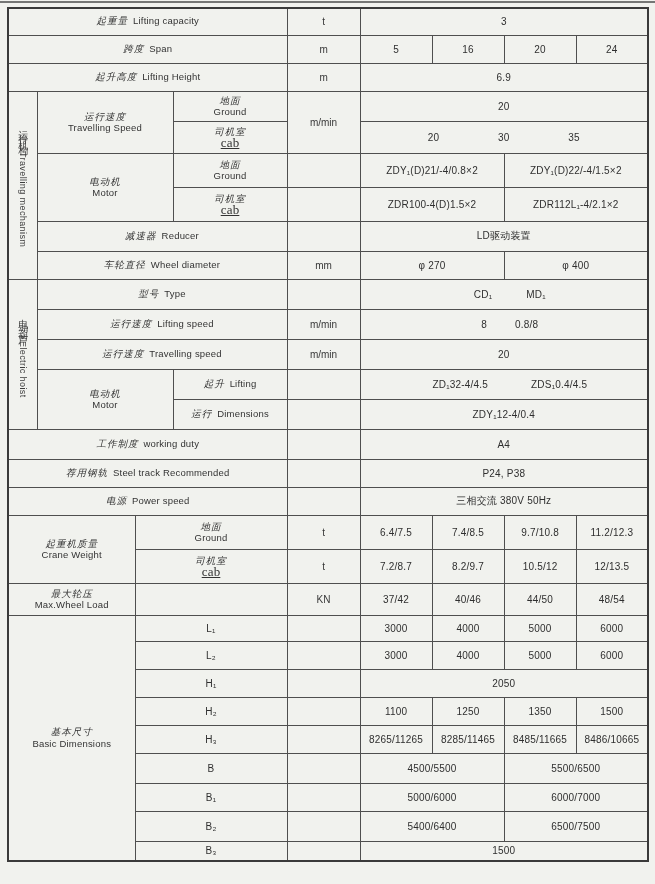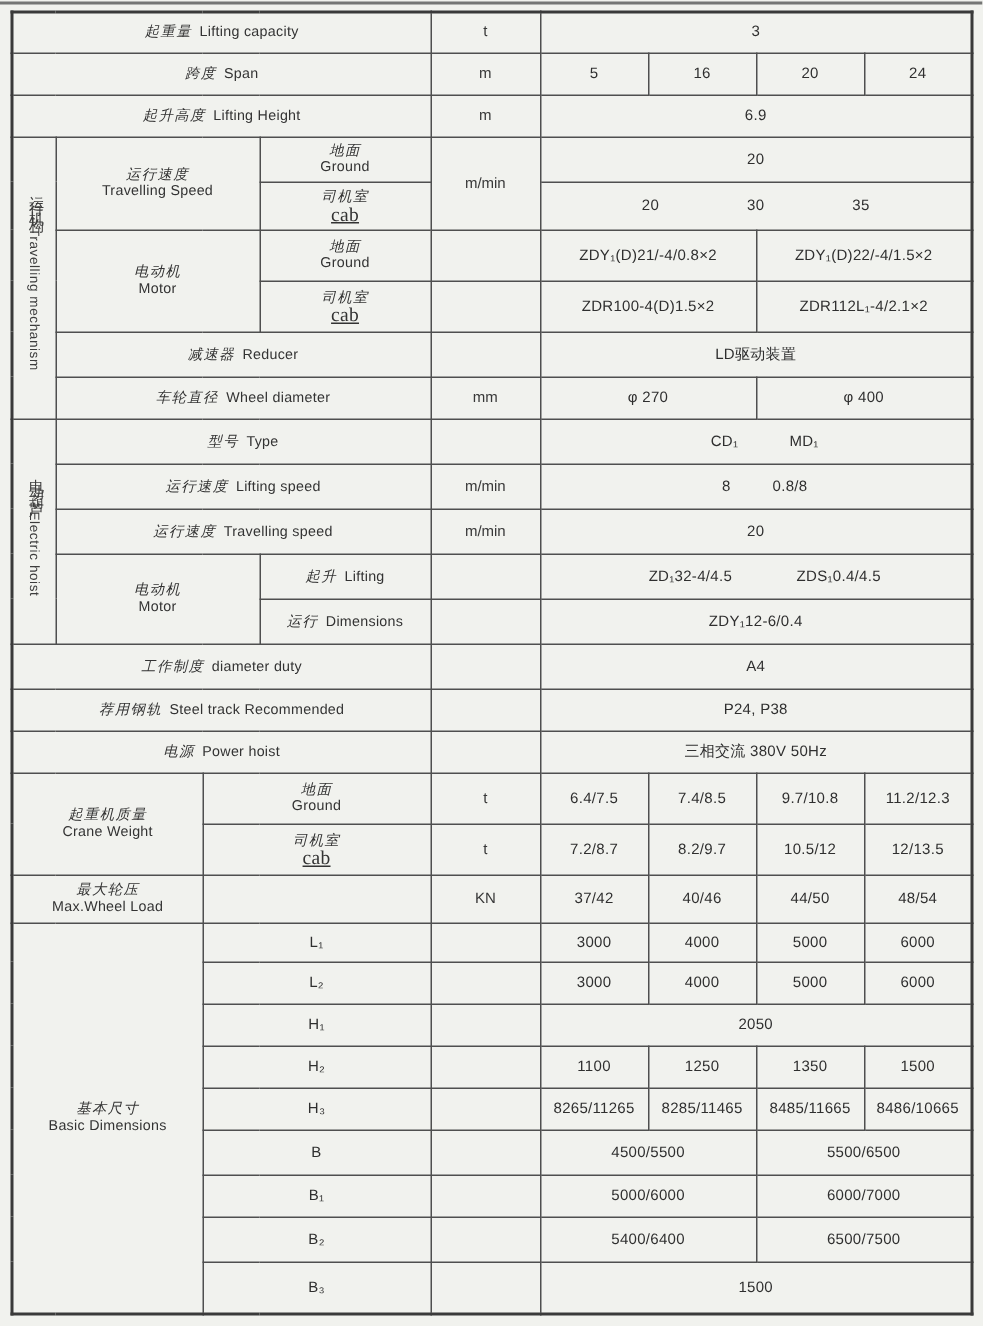--- a/index.html
+++ b/index.html
@@ -198,37 +198,37 @@
           <div class="pair val" style="gap:43px">
             <span>ZD₁32-4/4.5</span>
             <span>ZDS₁0.4/4.5</span>
           </div>
         </td>
   </tr>
 
   <tr style="height:30px">
     <td class="lbl"><span class="zh">运行</span><span class="en">Dimensions</span></td>
     <td class="unit"></td>
-    <td colspan="4" class="val">ZDY₁12-6/0.4</td>
-  </tr>
-
-  <tr style="height:30px">
-    <td colspan="4" class="lbl"><span class="zh">工作制度</span><span class="en">diameter duty</span></td>
+    <td colspan="4" class="val">ZDY₁12-4/0.4</td>
+  </tr>
+
+  <tr style="height:30px">
+    <td colspan="4" class="lbl"><span class="zh">工作制度</span><span class="en">working duty</span></td>
     <td class="unit"></td>
     <td colspan="4" class="val">A4</td>
   </tr>
 
   <tr style="height:28px">
     <td colspan="4" class="lbl"><span class="zh">荐用钢轨</span><span class="en">Steel track Recommended</span></td>
     <td class="unit"></td>
     <td colspan="4" class="val">P24, P38</td>
   </tr>
 
   <tr style="height:28px">
-    <td colspan="4" class="lbl"><span class="zh">电源</span><span class="en">Power hoist</span></td>
+    <td colspan="4" class="lbl"><span class="zh">电源</span><span class="en">Power speed</span></td>
     <td class="unit"></td>
     <td colspan="4" class="val">三相交流  380V  50Hz</td>
   </tr>
 
   <tr style="height:34px">
     <td rowspan="2" colspan="2" class="lbl two">
           <span class="zh">起重机质量</span>
           <span class="en">Crane Weight</span>
         </td>
     <td colspan="2" class="lbl two">
@@ -327,20 +327,20 @@
     <td colspan="2" class="val">6000/7000</td>
   </tr>
 
   <tr style="height:30px">
     <td colspan="2" class="val">B₂</td>
     <td class="unit"></td>
     <td colspan="2" class="val">5400/6400</td>
     <td colspan="2" class="val">6500/7500</td>
   </tr>
 
-  <tr style="height:35px">
+  <tr style="height:20px">
     <td colspan="2" class="val">B₃</td>
     <td class="unit"></td>
     <td colspan="4" class="val">1500</td>
   </tr>
 
 </tbody>
   </table>
 
 </body></html>

